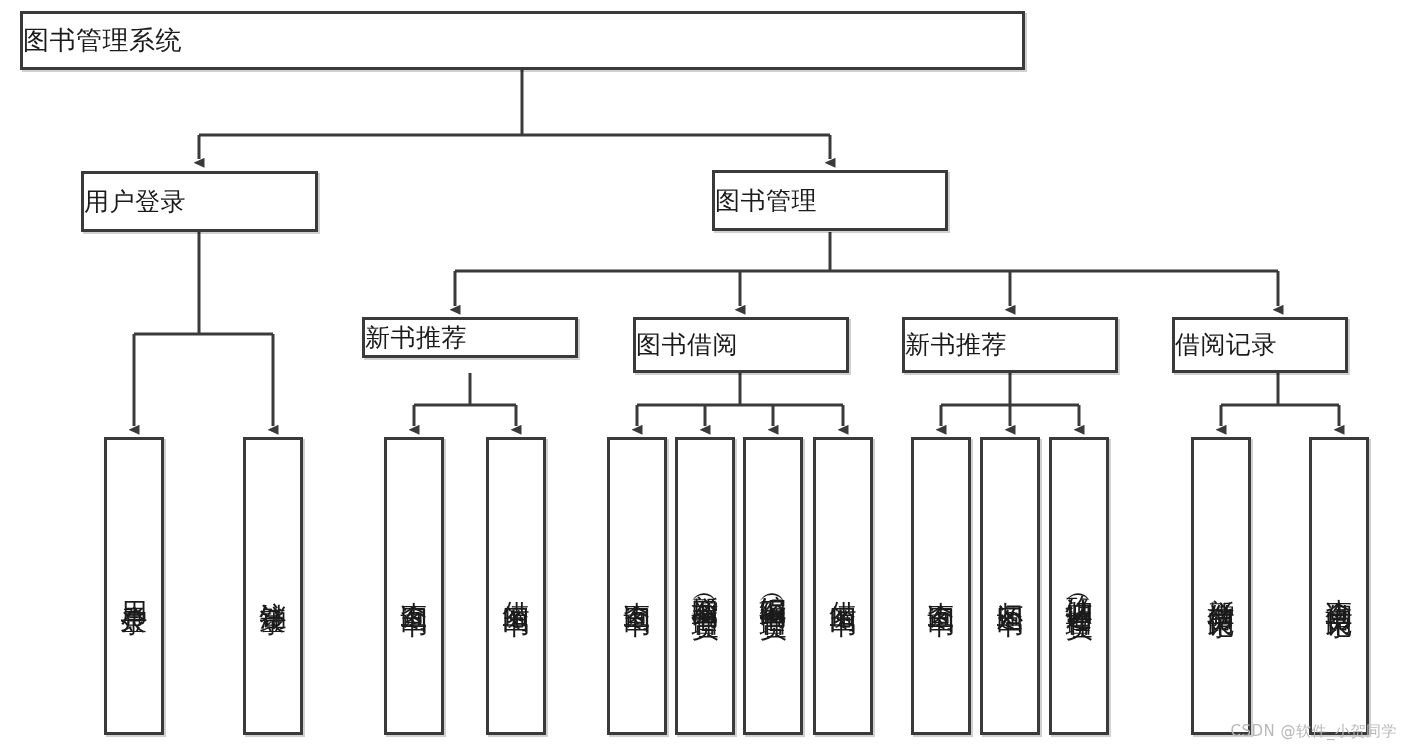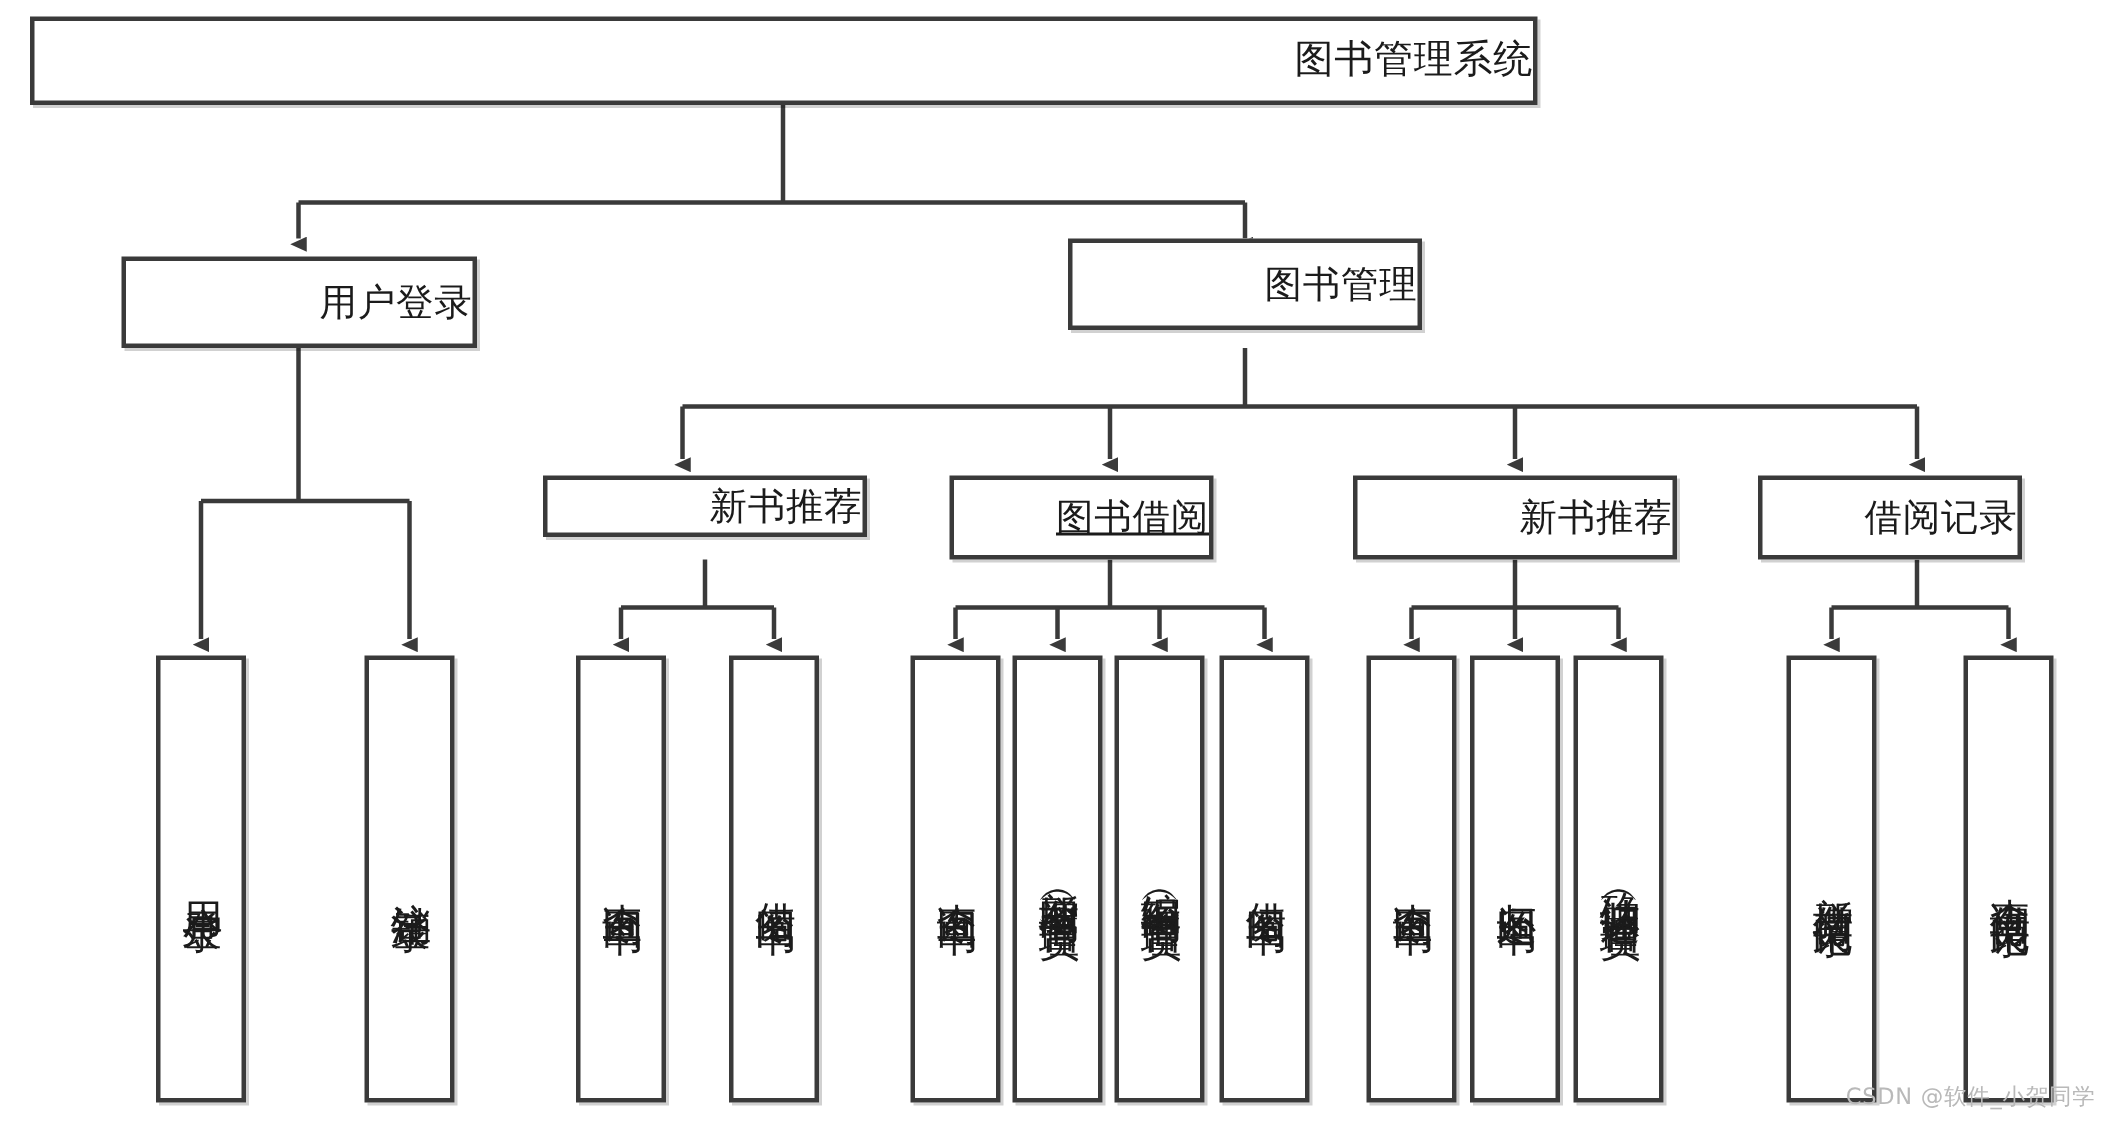--- a/index.html
+++ b/index.html
@@ -24,21 +24,21 @@
     pointer-events: none;
   }
   .node {
     position: absolute;
     box-sizing: border-box;
     background: #ffffff;
     border: 3px solid #3a3a3a;
     box-shadow: 2px 2px 0 rgba(0,0,0,0.18);
     display: flex;
     align-items: center;
-    justify-content: flex-end;
+    justify-content: flex-start;
     color: #1b1b1b;
     z-index: 2;
   }
   .node .label {
     line-height: 1.18;
     letter-spacing: 0.5px;
     white-space: nowrap;
   }
   .node.horiz .label {
     writing-mode: horizontal-tb;
@@ -128,29 +128,29 @@
   </svg>
 
   <div class="node horiz root" style="left:20px; top:11px; width:1005px; height:59px;">
     <span class="label">图书管理系统</span>
   </div>
 
   <div class="node horiz" style="left:81px; top:171px; width:237px; height:61px;">
     <span class="label">用户登录</span>
   </div>
 
-  <div class="node horiz" style="left:712px; top:159px; width:236px; height:61px;">
+  <div class="node horiz" style="left:712px; top:170px; width:236px; height:61px;">
     <span class="label">图书管理</span>
   </div>
 
   <div class="node horiz" style="left:362px; top:317px; width:216px; height:41px;">
     <span class="label">新书推荐</span>
   </div>
 
-  <div class="node horiz" style="left:633px; top:317px; width:176px; height:56px;text-decoration:underline;">
+  <div class="node horiz" style="left:633px; top:317px; width:216px; height:56px;">
     <span class="label">图书借阅</span>
   </div>
 
   <div class="node horiz" style="left:902px; top:317px; width:216px; height:56px;">
     <span class="label">新书推荐</span>
   </div>
 
   <div class="node horiz" style="left:1172px; top:317px; width:176px; height:56px;">
     <span class="label">借阅记录</span>
   </div>

